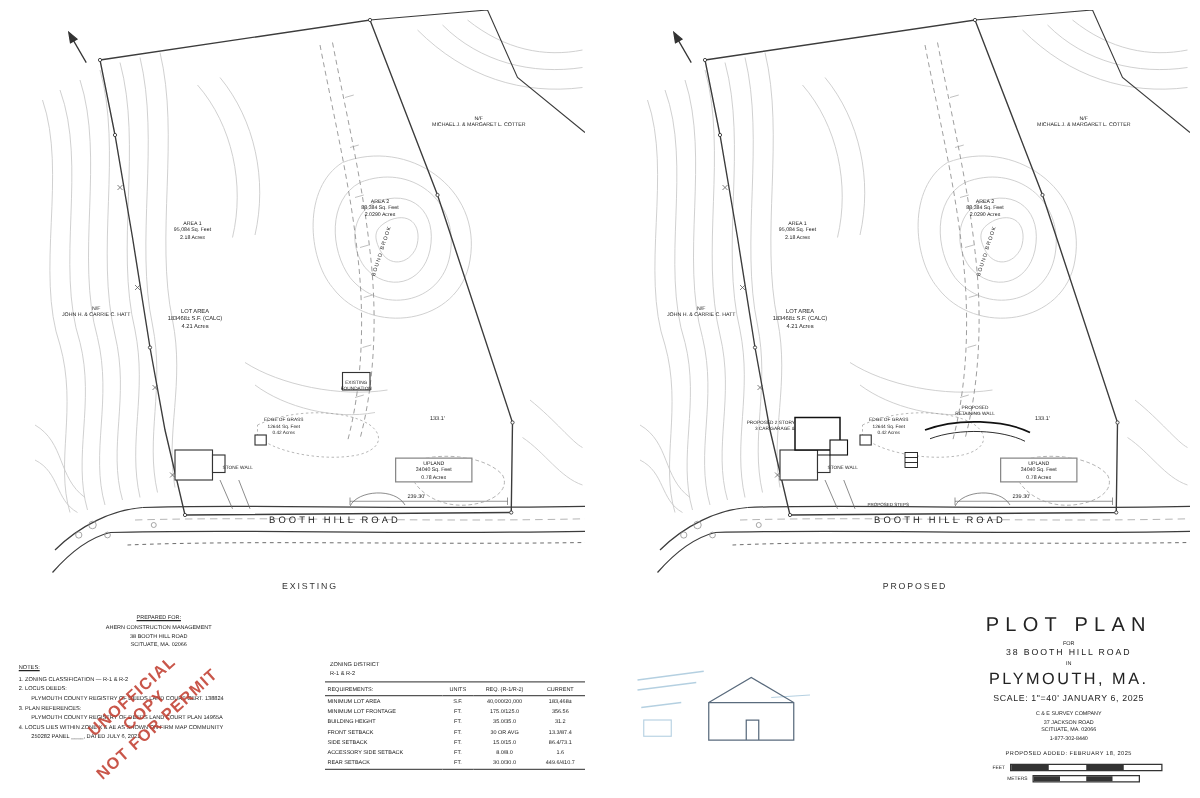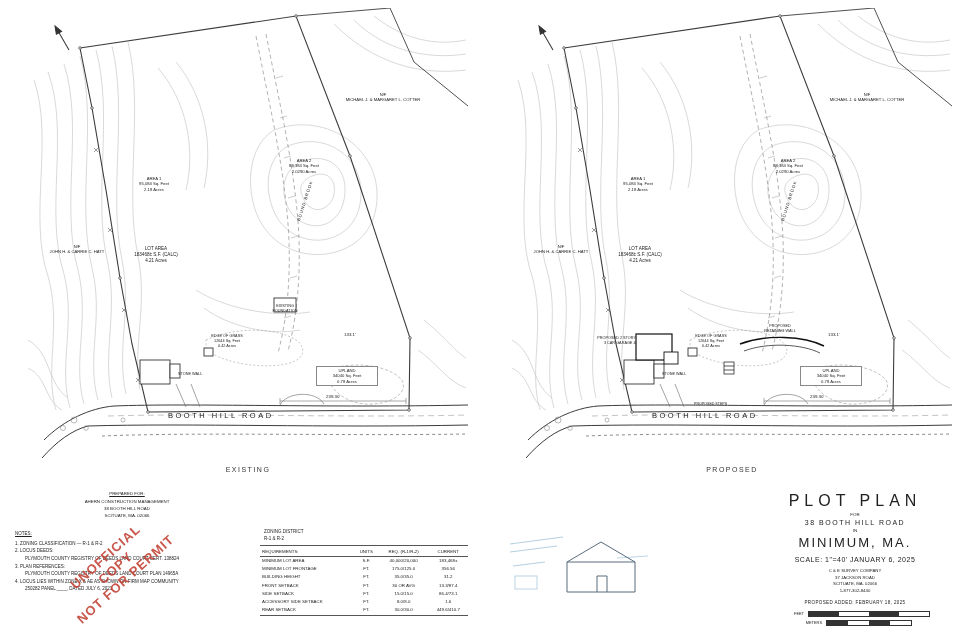--- a/index.html
+++ b/index.html
@@ -9,21 +9,21 @@
   .panel{position:absolute;top:8px;width:440px;height:478px;}
   #panel-existing{left:28px;}
   #panel-proposed{left:512px;}
   .panel > svg{position:absolute;left:0;top:0;}
   .plan-label{position:absolute;font-size:4.2px;line-height:1.3;color:#222;
               white-space:pre-line;text-align:center;}
   .plan-label.small{font-size:3.8px;}
   .plan-label.nowrap{white-space:nowrap;}
   .plan-label.boxed{border:0.5px solid #888;background:#fff;padding:1px 2px;}
   .road-label{position:absolute;font-size:7.5px;letter-spacing:2.5px;color:#222;
-              text-align:left;white-space:nowrap;}
+              text-align:center;white-space:nowrap;}
   .panel-caption{position:absolute;top:458px;left:0;width:440px;text-align:center;
                  font-size:7px;letter-spacing:1.5px;color:#333;}
   
   .prepared{position:absolute;left:52px;top:490px;width:150px;text-align:center;
             font-size:4.4px;line-height:1.6;}
   .prepared .hd{text-decoration:underline;margin-bottom:1px;}
   .notes{position:absolute;left:15px;top:530px;width:252px;font-size:4.5px;line-height:1.7;}
   .notes .hd{text-decoration:underline;margin-bottom:2px;}
   .note-sub{padding-left:10px;}
   .stamp{position:absolute;left:52px;top:596px;width:132px;text-align:center;
@@ -332,21 +332,21 @@
         <path d="M62,34 L130,34 M92,64 L92,48 L102,48 L102,64"></path>
       </g>
     </svg>
   </div>
 
   <div class="titleblock">
     <div class="tb-title">PLOT PLAN</div>
     <div class="tb-for">FOR</div>
     <div class="tb-addr">38 BOOTH HILL ROAD</div>
     <div class="tb-in">IN</div>
-    <div class="tb-city">MINIMUM, MA.</div>
+    <div class="tb-city">PLYMOUTH, MA.</div>
     <div class="tb-scale">SCALE: 1"=40'   JANUARY 6, 2025</div>
     <div class="tb-co">
       <div>C &amp; E SURVEY COMPANY</div>
       <div>37 JACKSON ROAD</div>
       <div>SCITUATE, MA. 02066</div>
       <div>1-877-302-8440</div>
     </div>
     <div class="tb-rev">PROPOSED ADDED: FEBRUARY 18, 2025</div>
     <div class="scalebar">
       <div class="sb-row">

